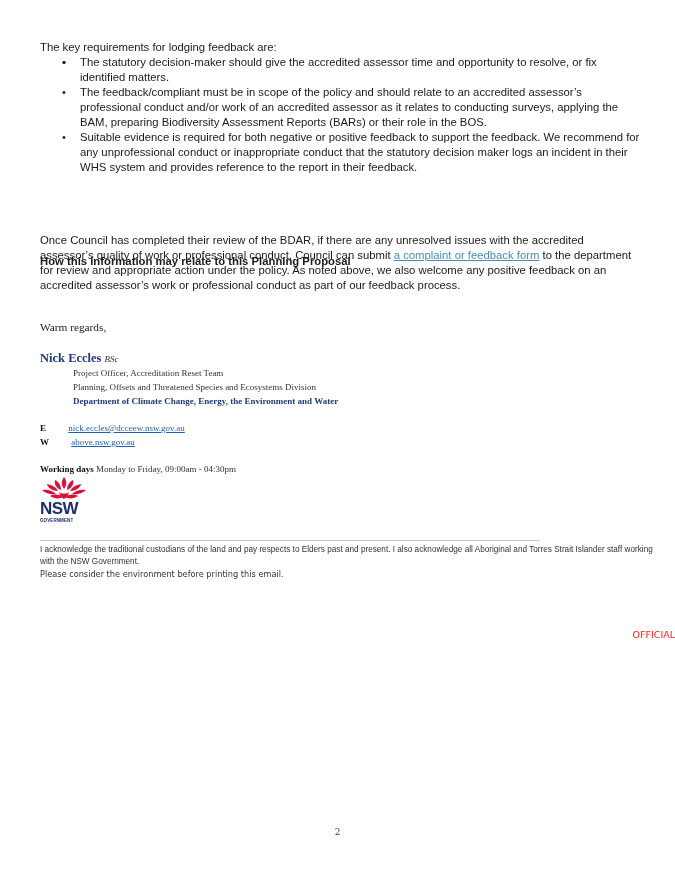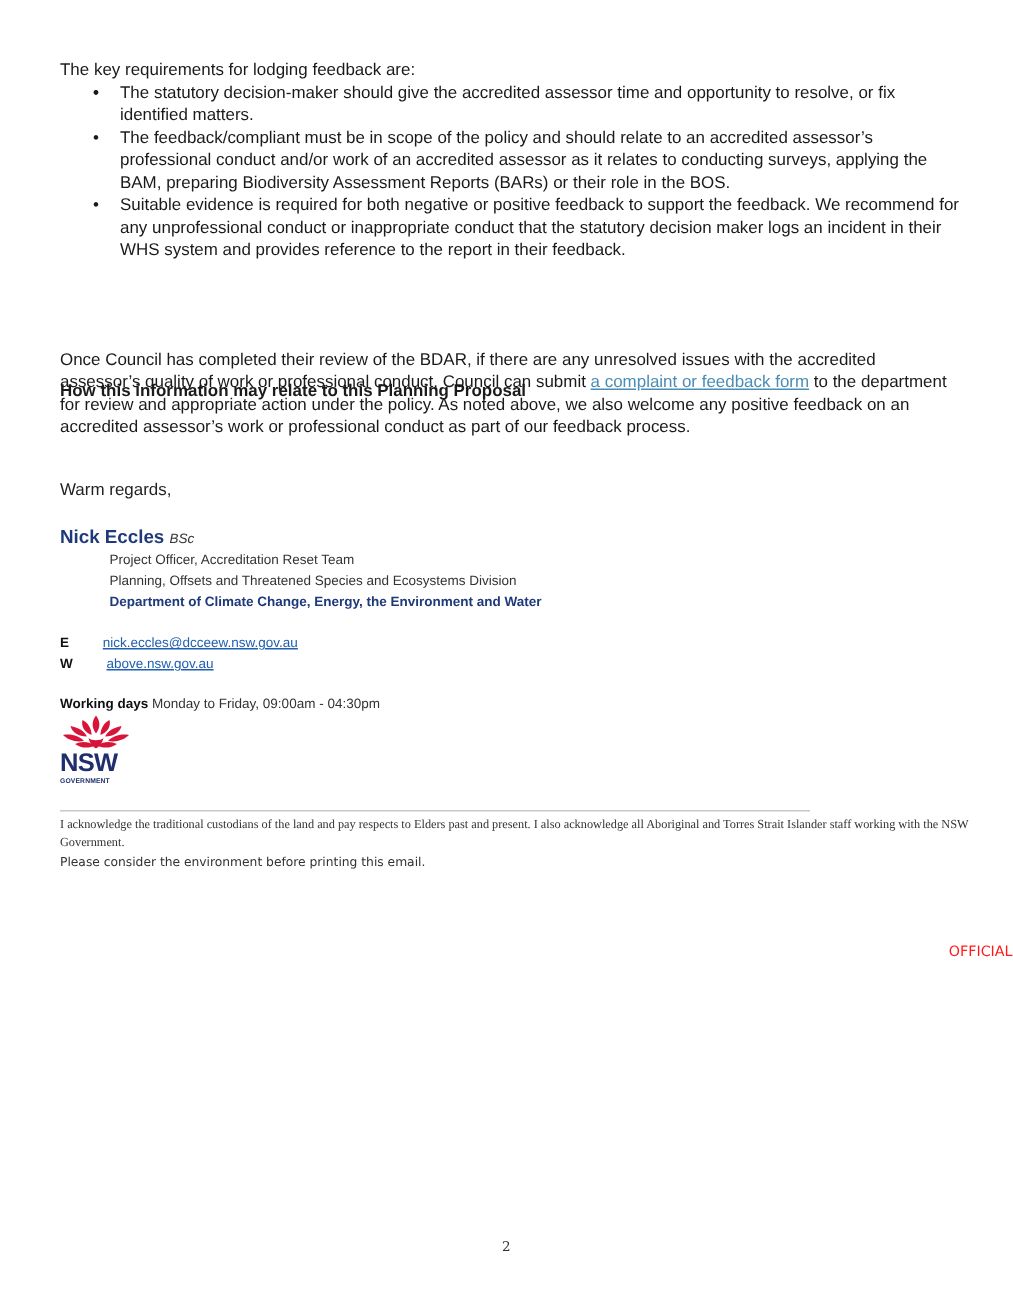--- a/index.html
+++ b/index.html
@@ -9,42 +9,42 @@
   .body-text { font-family: "Liberation Sans", sans-serif; font-size: 11.3px; color: #1a1a1a; line-height: 15px; }
   .p-intro { position: absolute; left: 40px; top: 40px; }
   ul.reqs { position: absolute; left: 40px; top: 55px; width: 600px; margin: 0; padding: 0; list-style: none; }
   ul.reqs li { position: relative; padding-left: 40px; }
   ul.reqs li .bullet { position: absolute; left: 22px; top: 0; }
 
   .heading { position: absolute; left: 40px; top: 218px; font-weight: bold; margin-top: 36px; }
   .para { position: absolute; left: 40px; top: 233px; width: 600px; }
   .link { color: #4a8db5; text-decoration: underline; }
 
-  .sig { font-family: Liberation Sans, sans-serif; }
+  .sig { font-family: Liberation Serif, serif; }
   .regards { position: absolute; left: 40px; top: 321px; font-size: 11.3px; color: #222; }
   .name { position: absolute; left: 40px; top: 351px; font-size: 12.5px; color: #1f3a7a; font-weight: bold; }
   .name .cred { font-style: italic; font-weight: normal; font-size: 9px; color: #333; }
   .sigline { position: absolute; left: 40px; font-size: 9px; color: #333; padding-left: 33px; }
   .sl1 { top: 368px; }
   .sl2 { top: 382px; }
   .dept { top: 396px; color: #1f3a7a; font-weight: bold; }
   .contact { position: absolute; left: 40px; font-size: 9px; color: #222; }
   .c-email { top: 423px; }
   .c-web { top: 437px; }
   .contact b { color: #111; }
   .contact .ul { color: #1f5fb0; text-decoration: underline; padding-left: 20px; }
   .working { position: absolute; left: 40px; top: 464px; font-size: 9px; color: #333; }
   .working b { color: #111; }
 
   .logo { position: absolute; left: 40px; top: 476px; width: 48px; height: 50px; }
   .logo-nsw { position: absolute; left: 0; top: 24px; width: 48px; font-family: "Liberation Sans", sans-serif; font-weight: bold; font-size: 17px; color: #1f2f6e; letter-spacing: -0.5px; line-height: 17px; }
   .logo-gov { position: absolute; left: 0; top: 42px; font-family: "Liberation Sans", sans-serif; font-weight: bold; font-size: 4.5px; color: #1f2f6e; letter-spacing: 0.1px; }
 
   .divider { position: absolute; left: 40px; top: 540px; width: 500px; height: 1px; background: #c8c8c8; }
-  .ack { position: absolute; left: 40px; top: 544px; width: 620px; font-family: Liberation Serif, serif; font-size: 8.2px; color: #333; line-height: 12px; }
+  .ack { position: absolute; left: 40px; top: 544px; width: 620px; font-family: Liberation Sans, sans-serif; font-size: 8.2px; color: #333; line-height: 12px; }
   .env { position: absolute; left: 40px; top: 569px; font-family: "DejaVu Sans", sans-serif; font-size: 8.2px; color: #333; }
 
   .official { position: absolute; left: 0; width: 675px; top: 629px; text-align: right; font-family: "DejaVu Sans", sans-serif; font-size: 9.5px; color: #ff1a1a; }
   .pagenum { position: absolute; left: 0; width: 675px; top: 827px; text-align: center; font-family: "DejaVu Serif", serif; font-size: 9px; color: #333; }
 </style>
 </head>
 <body>
 
 <div class="page">
 

